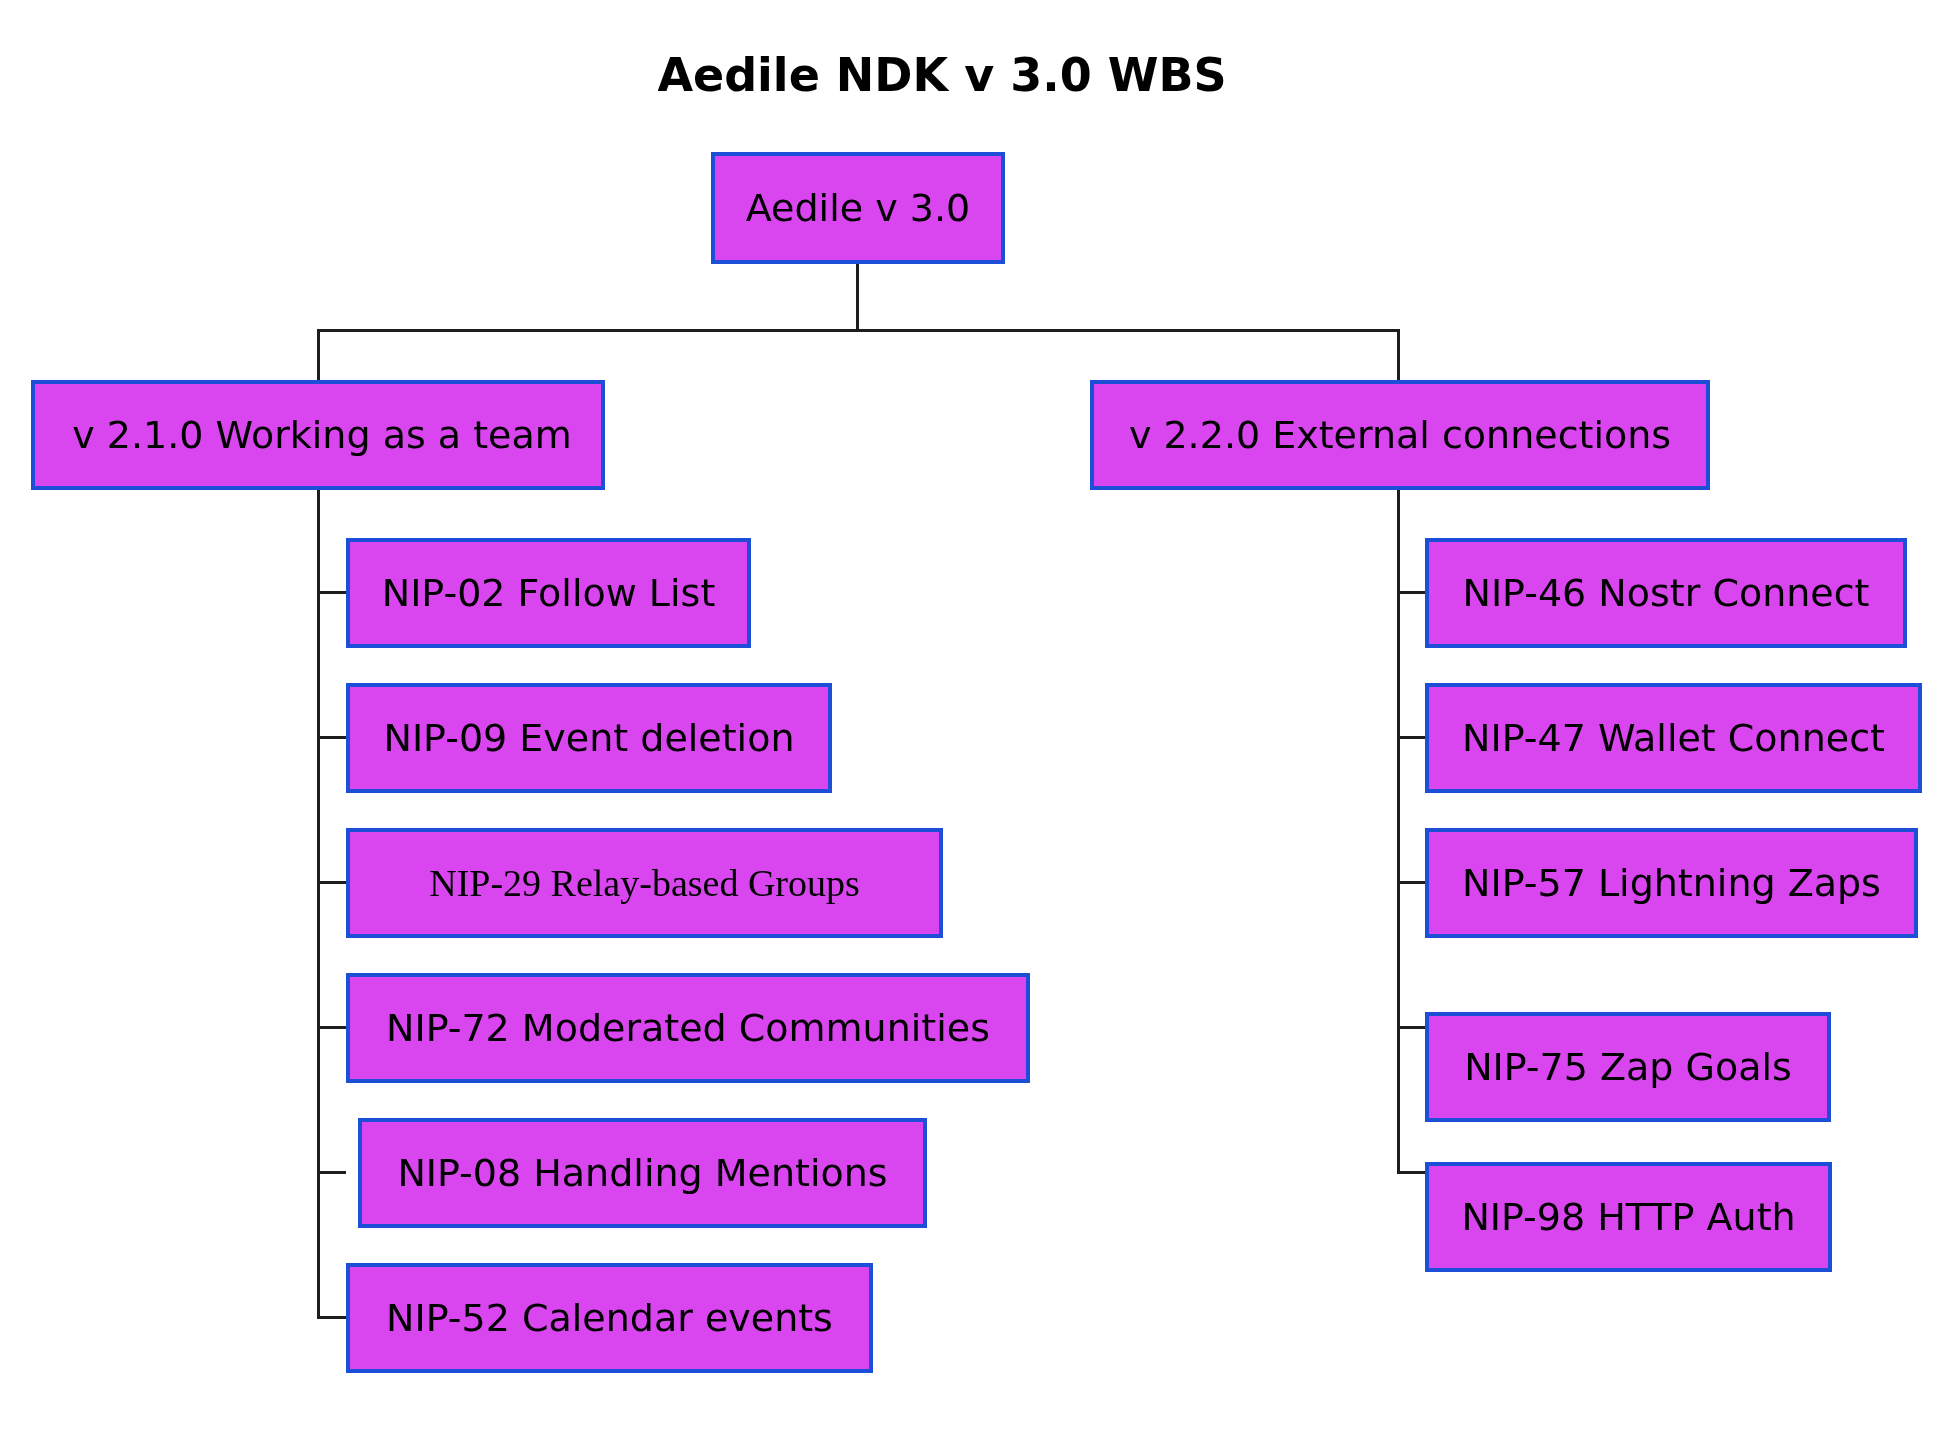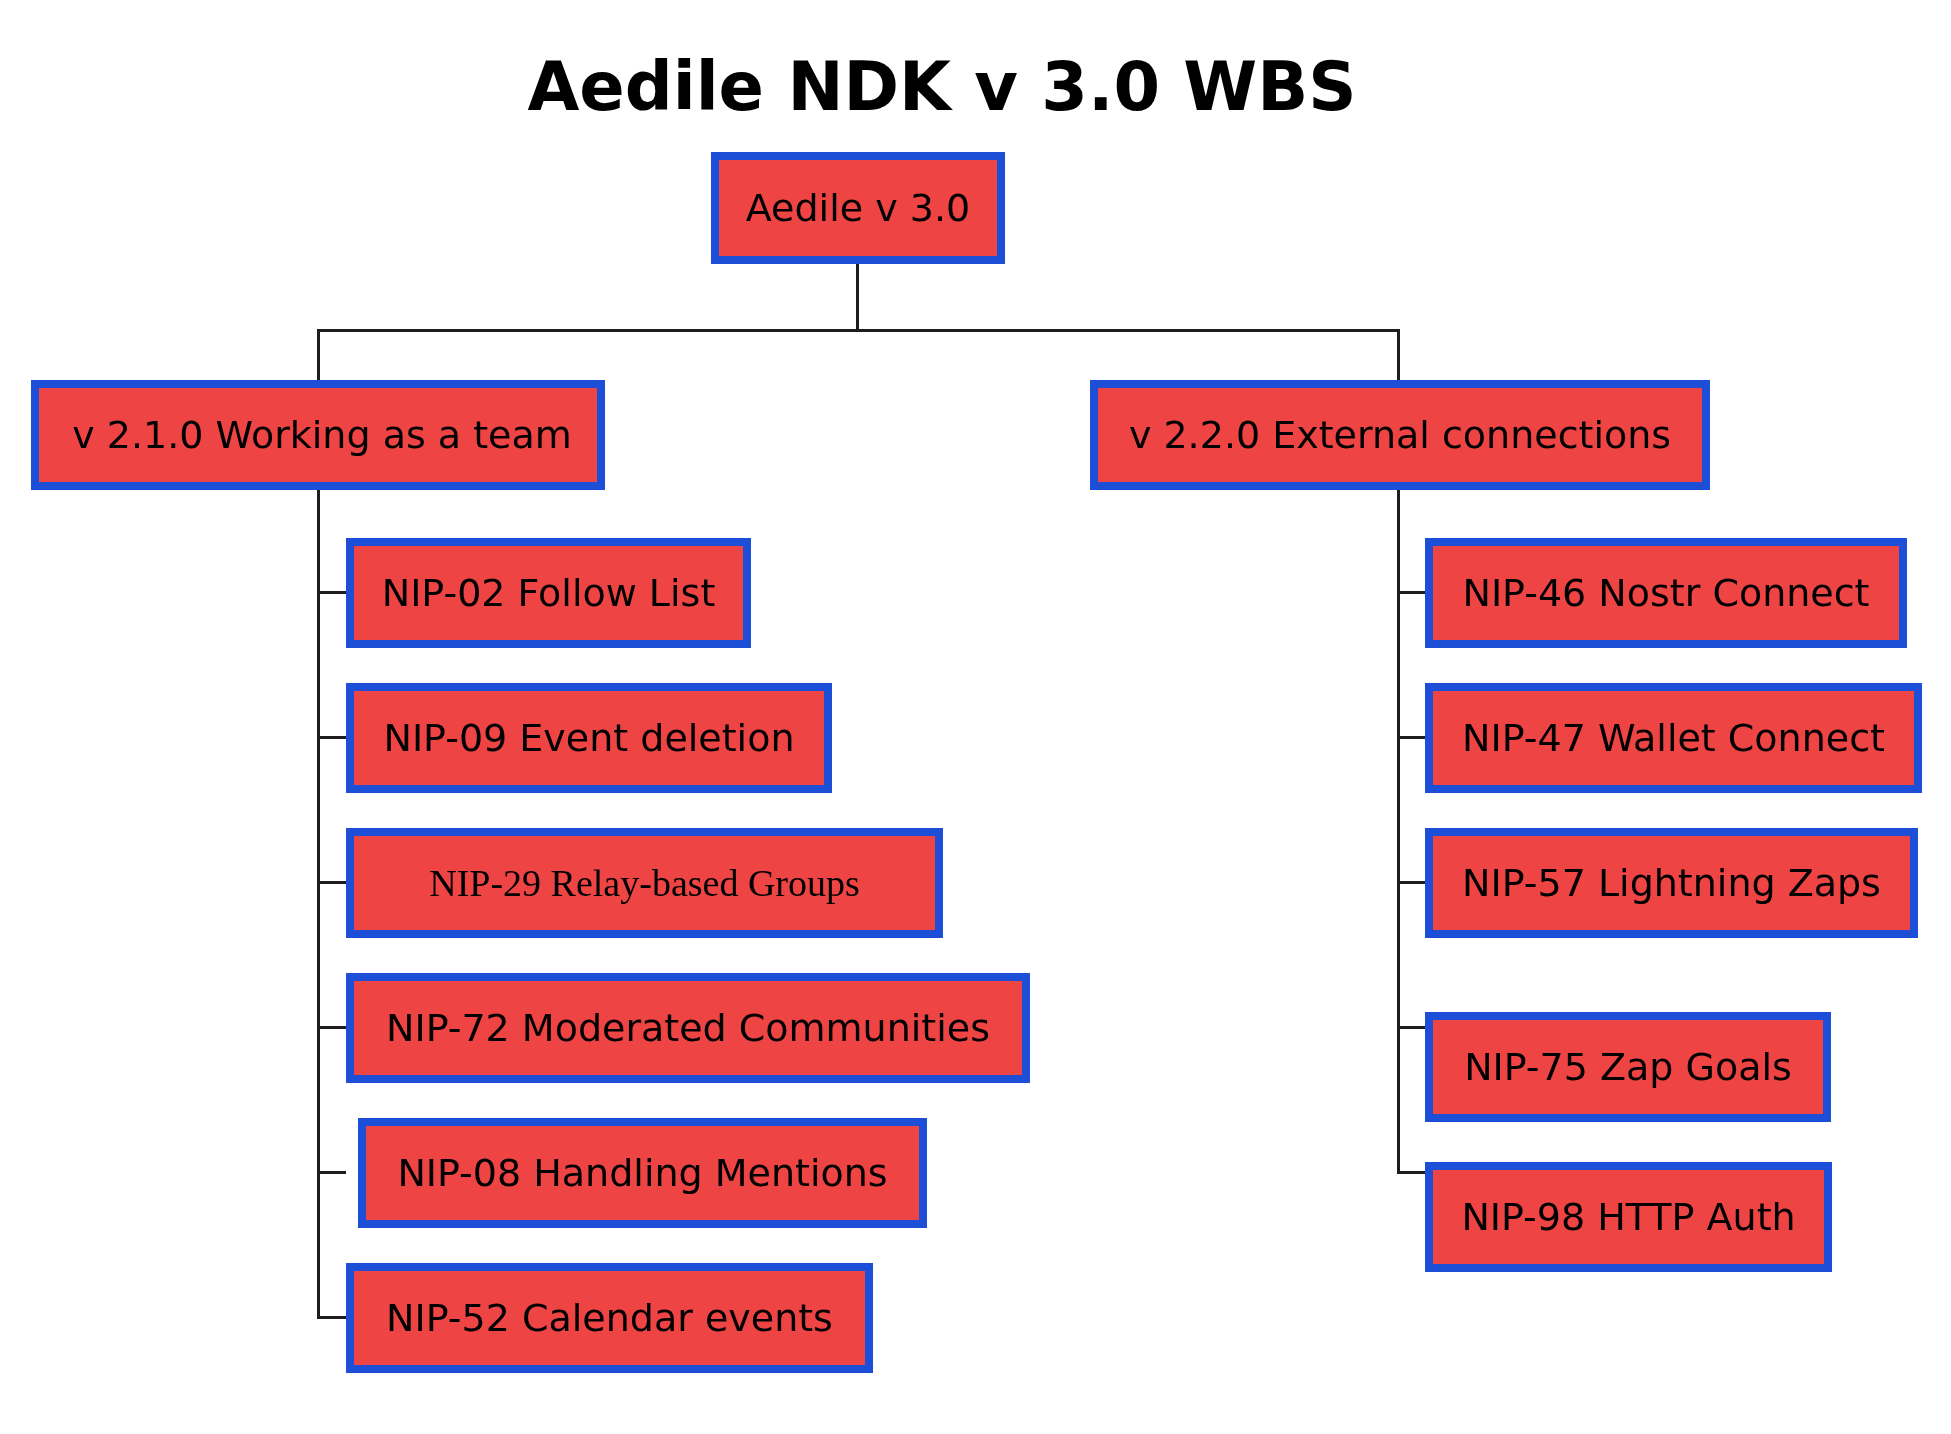--- a/index.html
+++ b/index.html
@@ -3,24 +3,24 @@
 <meta charset="utf-8">
 <style>
   html,body{margin:0;padding:0;}
   body{
     width:1951px;height:1434px;position:relative;background:#ffffff;
     font-family:"DejaVu Sans","Liberation Sans",sans-serif;color:#000000;
     overflow:hidden;
   }
   .diagram-title{
     position:absolute;top:48px;left:942px;transform:translateX(-50%);
-    font-size:67px;font-weight:700;white-space:nowrap;letter-spacing:0px;
+    font-size:46px;font-weight:700;white-space:nowrap;letter-spacing:0px;
   }
   .node{
-    position:absolute;background:#ef4444;border:8px solid #1d4ed8;
+    position:absolute;background:#d946ef;border:4px solid #1d4ed8;
     display:flex;align-items:center;justify-content:center;
     font-size:38px;white-space:nowrap;box-sizing:border-box;
   }
   .line{position:absolute;background:#1d1d1d;}
 
   
   .n-root   {left:711px; top:152px; width:294px; height:112px;}
   .n-b0     {left:31px;  top:380px; width:574px; height:110px;padding-left:8px;}
   .n-b1     {left:1090px;top:380px; width:620px; height:110px;}
 

